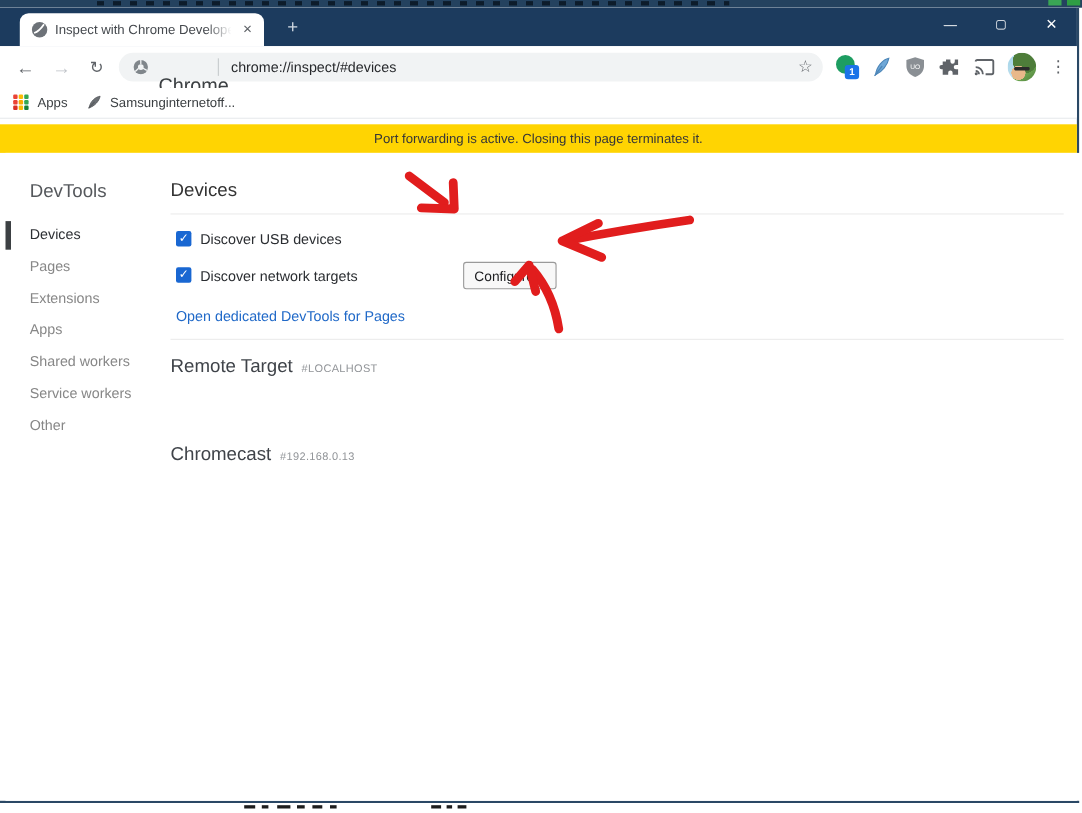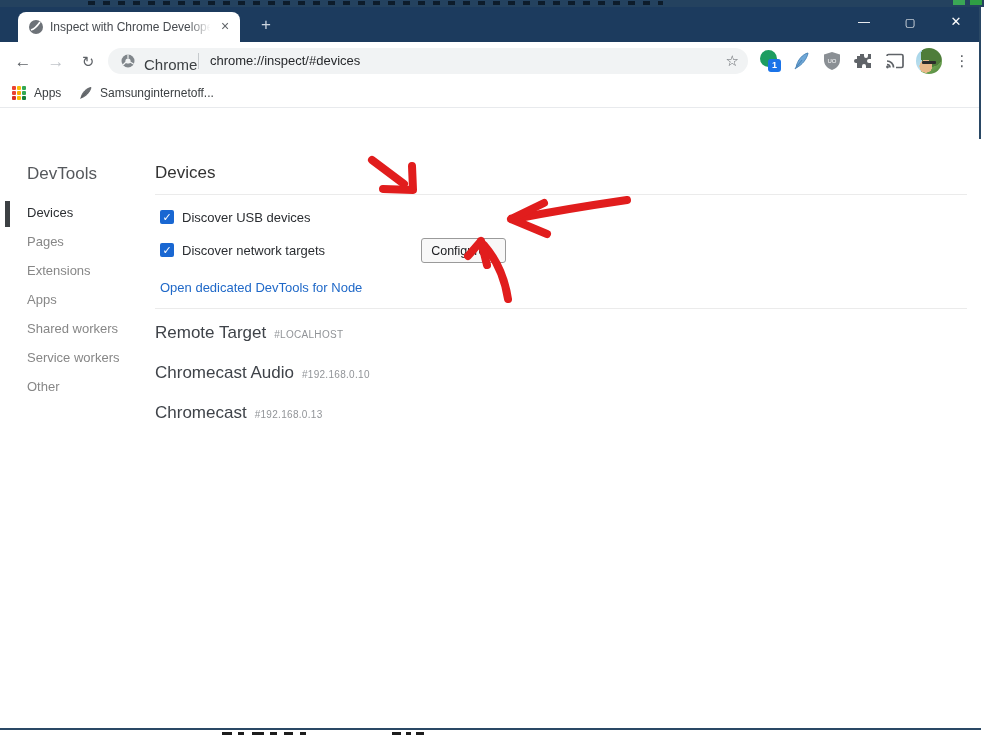--- a/index.html
+++ b/index.html
@@ -29,21 +29,21 @@
   #new-tab{left:256px;top:8px;width:20px;height:20px;line-height:19px;text-align:center;
     color:#cdd6e0;font-size:17px;}
   .winbtn{top:0;width:46px;height:30px;line-height:30px;text-align:center;color:#fff;font-size:12px;}
   #btn-min{left:841px;}#btn-max{left:887px;font-size:11px;}#btn-close{left:933px;font-size:13px;}
   
   #toolbar{left:0;top:35px;width:100%;height:38px;background:#fff;}
   .navbtn{top:7px;width:26px;height:26px;line-height:25px;text-align:center;font-size:17px;color:#5f6368;}
   #nav-back{left:10px;}#nav-fwd{left:43px;color:#c0c4c9;}#nav-reload{left:75px;font-size:15px;}
   #omnibox{left:108px;top:6px;width:640px;height:26px;background:#f1f3f4;border-radius:13px;}
   #omnibox .logo{left:13px;top:6px;width:14px;height:14px;}
-  #omnibox .site{left:36px;top:4px;height:26px;line-height:26px;font-size:15px;color:#3c4043;}
+  #omnibox .site{left:36px;top:17px;height:26px;line-height:26px;font-size:18px;color:#3c4043;}
   #omnibox .sep{left:90px;top:5px;width:1px;height:16px;background:#c6cacd;}
   #omnibox .url{left:102px;top:0;height:26px;line-height:26px;font-size:13px;color:#27292c;}
   #omnibox .star{right:9px;top:0;height:26px;line-height:25px;font-size:15px;color:#5f6368;}
   .extbtn{top:6px;width:26px;height:26px;}
   #ext-badge{left:757px;}#ext-feather{left:788px;}#ext-shield{left:819px;}
   #ext-puzzle{left:850px;}#ext-cast{left:882px;}#avatar{left:916px;}#menu-dots{left:949px;}
   #ext-badge .bubble{left:3px;top:2px;width:17px;height:17px;border-radius:50%;background:#1d9d61;}
   #ext-badge .count{left:11px;top:11px;width:13px;height:13px;border-radius:3px;background:#1a73e8;
     color:#fff;font-size:9px;line-height:13px;text-align:center;font-weight:bold;}
   #avatar .ava{left:0;top:0;width:26px;height:26px;border-radius:50%;
@@ -199,20 +199,23 @@
         <svg width="16" height="16" viewBox="0 0 16 16">
           <path d="M3 13 C4 7 9 3 13 2.5 C12 7 8 11.5 3 13 Z" fill="#6b6f73" stroke="#55585c" stroke-width=".8"></path>
           <path d="M2.5 13.5 L8 7.5" stroke="#55585c" stroke-width="1" fill="none"></path>
         </svg>
       </span>
       <span class="abs bm-label">Samsunginternetoff...</span>
     </span>
   </div>
   <div class="abs" id="bookmark-border"></div>
 
+  <div class="abs" id="banner">
+    <span>Port forwarding is active. Closing this page terminates it.</span>
+  </div>
 
   <div class="abs" id="content">
 
     <div class="abs" id="sb-title">DevTools</div>
     <div class="abs" id="sb-marker"></div>
     <div class="abs sb-item sel" style="top:66px">Devices</div>
     <div class="abs sb-item" style="top:95px">Pages</div>
     <div class="abs sb-item" style="top:124px">Extensions</div>
     <div class="abs sb-item" style="top:153px">Apps</div>
     <div class="abs sb-item" style="top:182px">Shared workers</div>
@@ -224,28 +227,25 @@
 
     <span class="abs checkbox" style="left:155px;top:71px">
       <span>✓</span></span>
     <span class="abs cbrow-label" style="left:177px;top:71px">Discover USB devices</span>
 
     <span class="abs checkbox" style="left:155px;top:104px">
       <span>✓</span></span>
     <span class="abs cbrow-label" style="left:177px;top:104px">Discover network targets</span>
     <button class="abs btn" id="btn-cfg">Configure...</button>
 
-    <a class="abs" id="node-link">Open dedicated DevTools for Node</a>
+    <a class="abs" id="node-link">Open dedicated DevTools for Pages</a>
     <div class="abs hr" style="top:169px"></div>
 
     <div class="abs target-name" style="top:184px">
       <span>Remote Target</span><span class="target-addr">#LOCALHOST</span>
-    </div>
-    <div class="abs target-name" style="top:224px">
-      <span>Chromecast Audio</span><span class="target-addr">#192.168.0.10</span>
     </div>
     <div class="abs target-name" style="top:264px">
       <span>Chromecast</span><span class="target-addr">#192.168.0.13</span>
     </div>
 
     <svg class="abs" id="arrows" viewBox="0 0 979 589">
       <g stroke="#e11d1d" stroke-width="8" fill="none" stroke-linecap="round" stroke-linejoin="round">
 
         <path d="M367 21 L399 45"></path>
         <path d="M407 27 L408 51 L378 50"></path>

